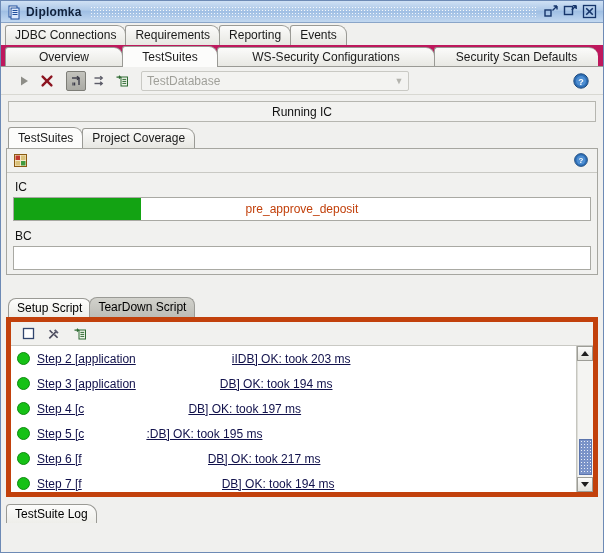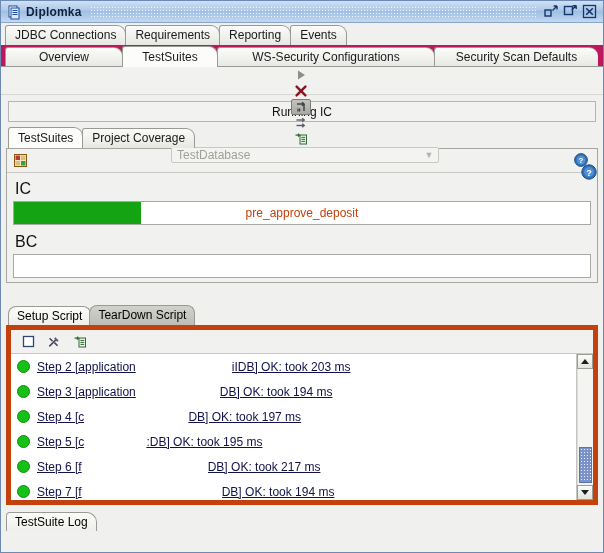--- a/index.html
+++ b/index.html
@@ -32,43 +32,43 @@
     height:20px;line-height:19px;padding:0 9px;font-size:12px;color:#1a1a1a;
     border:1px solid #9a9a95;border-bottom:none;
     border-radius:3px 9px 0 0;
     background:linear-gradient(to bottom,#fbfbfa,#e7e7e2);
     margin-right:-1px;white-space:nowrap;position:relative;box-sizing:border-box;
   }
   .tab.sel{background:#fcfcfb;z-index:3;height:21px;line-height:20px;}
   .tabrow-line{position:absolute;left:0;right:0;bottom:0;height:1px;background:#9a9a95;}
 
   
-  .toolbar{height:28px;display:flex;align-items:center;padding:0 5px;box-sizing:border-box;
-    background:#f1f1ef;border-bottom:1px solid #d8d8d2;flex-direction:column;}
+  .toolbar{height:28px;display:flex;align-items:center;padding:0 13px;box-sizing:border-box;
+    background:#f1f1ef;border-bottom:1px solid #d8d8d2;}
   .tbtn{width:20px;height:20px;margin-right:3px;display:flex;align-items:center;justify-content:center;
         position:relative;border:1px solid transparent;box-sizing:border-box;border-radius:2px;}
   .tbtn.pressed{background:linear-gradient(to bottom,#c3c3bd,#aaaaa4);border:1px solid #7d7d77;}
   .combo{width:268px;height:20px;margin-left:6px;border:1px solid #c9c9c4;background:#f3f3f1;
     display:flex;align-items:center;box-sizing:border-box;border-radius:2px;}
   .combo .val{flex:1;padding-left:5px;color:#a0a09a;font-size:12px;}
   .combo .arrow{width:18px;text-align:center;color:#b4b4ae;font-size:9px;}
   .help{margin-left:auto;width:18px;height:18px;}
 
   
   .statuswrap{padding:6px 7px 5px 7px;}
   .statusbar{height:19px;border:1px solid #b6b6b0;background:#f2f2f0;
     display:flex;align-items:center;justify-content:center;font-size:12px;color:#111;}
 
   
   .midpanel{margin:0 5px;border:1px solid #a6a6a0;background:#f1f1ef;box-sizing:border-box;}
   .panel-toolbar{height:24px;display:flex;align-items:center;padding:0 6px;box-sizing:border-box;
     border-bottom:1px solid #c9c9c4;background:#f1f1ef;}
   .grid-icon{width:15px;height:15px;}
   .panel-body{padding:6px 6px 4px 6px;}
-  .lbl{font-size:16px;color:#111;margin:1px 0 3px 2px;}
+  .lbl{font-size:12px;color:#111;margin:1px 0 3px 2px;}
   .progress{height:22px;border:1px solid #a9a9a3;background:#fff;position:relative;margin-bottom:8px;}
   .progress .fill{position:absolute;left:0;top:0;bottom:0;background:#13a313;}
   .progress .ptext{position:absolute;left:0;right:0;top:0;bottom:0;display:flex;
     align-items:center;justify-content:center;font-size:12px;color:#c2410c;}
   .emptybar{height:22px;border:1px solid #a9a9a3;background:#fff;}
 
   
   .scripttabs{display:flex;align-items:flex-end;height:22px;padding-left:7px;margin-top:20px;position:relative;}
   .stab{height:19px;line-height:18px;padding:0 8px;font-size:12px;border:1px solid #9a9a95;
     border-bottom:none;border-radius:8px 8px 0 0;

